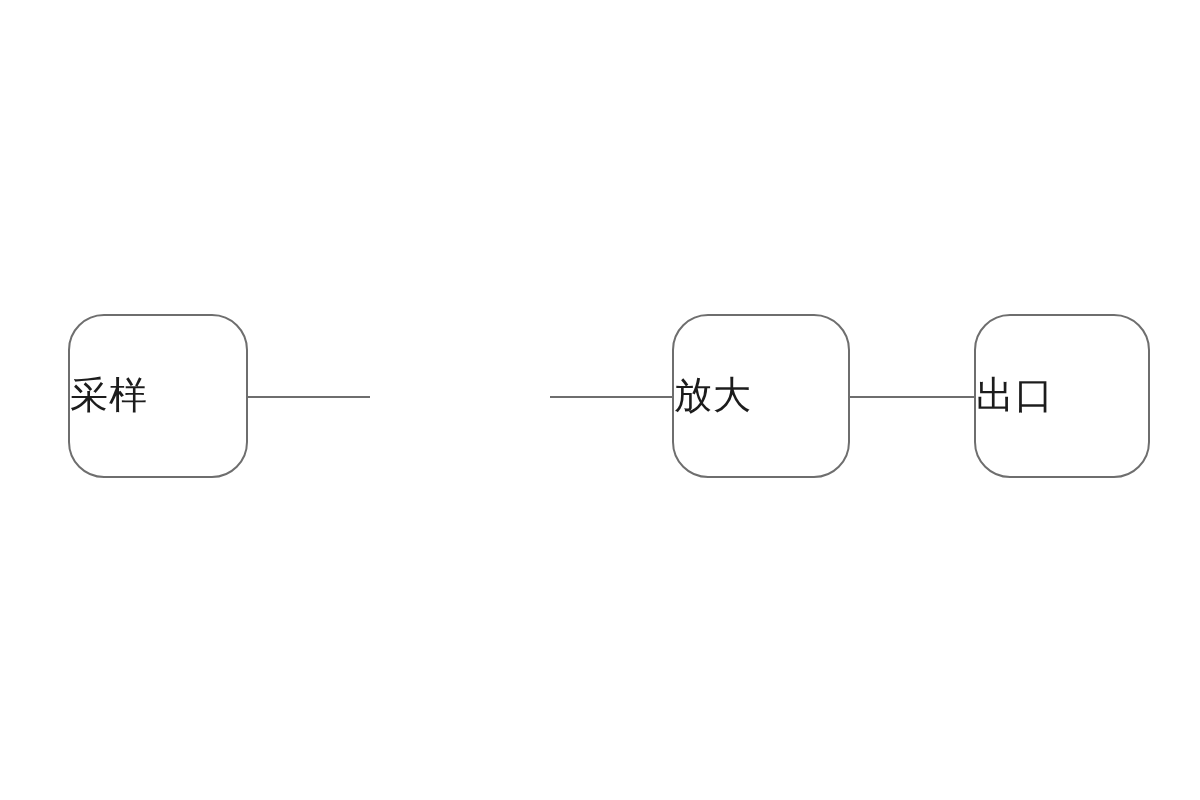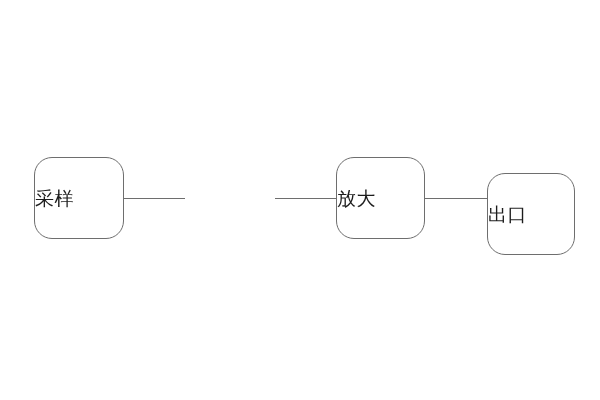--- a/index.html
+++ b/index.html
@@ -59,17 +59,17 @@
 
   <div class="flow-node" style="left:34px; top:157px; width:90px; height:82px;">
     <span class="node-label">采样</span>
   </div>
 
 
   <div class="flow-node" style="left:336px; top:157px; width:89px; height:82px;">
     <span class="node-label">放大</span>
   </div>
 
-  <div class="flow-node" style="left:487px; top:173px; width:88px; height:82px;">
+  <div class="flow-node" style="left:487px; top:157px; width:88px; height:82px;">
     <span class="node-label">出口</span>
   </div>
 
 </div>
 
 </body></html>

